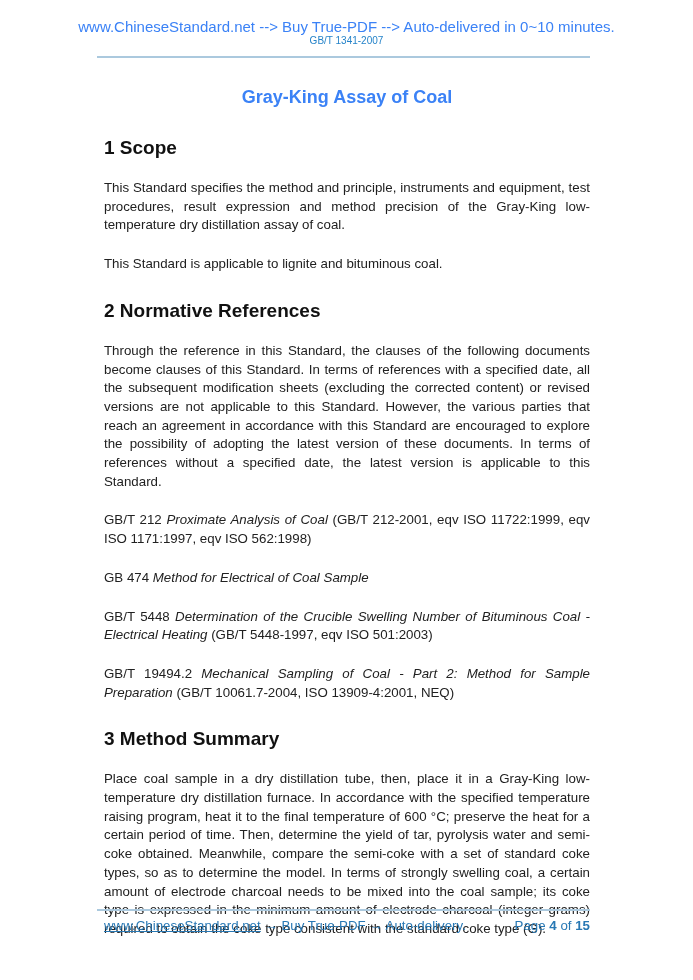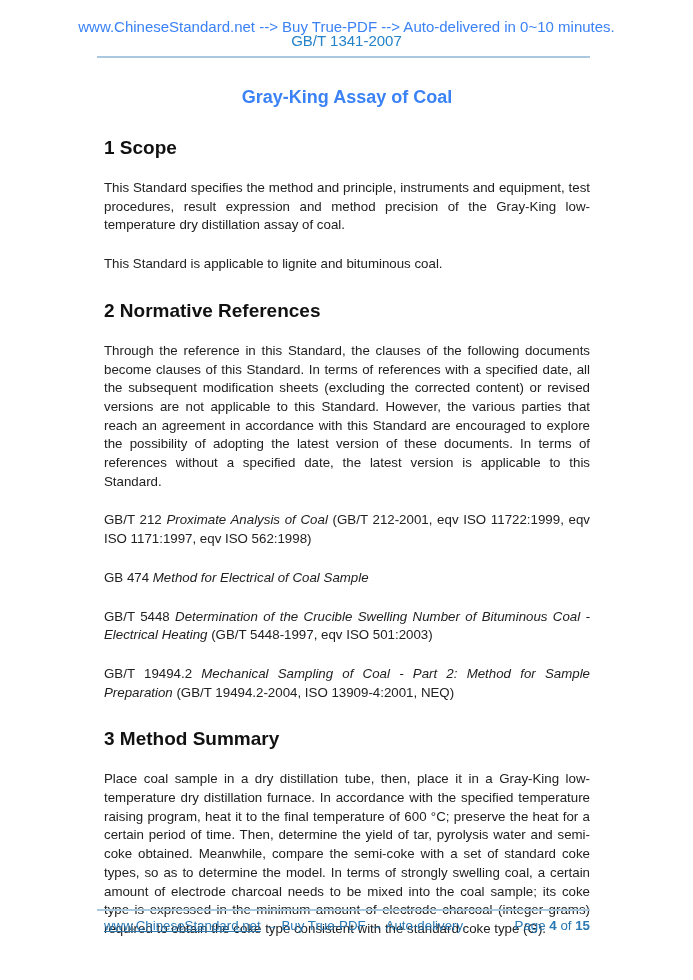--- a/index.html
+++ b/index.html
@@ -22,21 +22,21 @@
     line-height: 18px;
     color: #3b82f6;
     cursor: pointer;
     white-space: nowrap;
   }
   .std-code {
     position: absolute;
     top: 33px; left: 0;
     width: 100%;
     text-align: center;
-    font-size: 15px;
+    font-size: 10px;
     line-height: 16px;
     color: #2583c9;
   }
   .rule {
     position: absolute;
     left: 97px;
     width: 493px;
     height: 2px;
     background: #abc9de;
   }
@@ -113,21 +113,21 @@
     <h2>2 Normative References</h2>
 
     <p>Through the reference in this Standard, the clauses of the following documents become clauses of this Standard. In terms of references with a specified date, all the subsequent modification sheets (excluding the corrected content) or revised versions are not applicable to this Standard. However, the various parties that reach an agreement in accordance with this Standard are encouraged to explore the possibility of adopting the latest version of these documents. In terms of references without a specified date, the latest version is applicable to this Standard.</p>
 
     <p class="ref"><span>GB/T 212 </span><em>Proximate Analysis of Coal</em><span> (GB/T 212-2001, eqv ISO 11722:1999, eqv ISO 1171:1997, eqv ISO 562:1998)</span></p>
 
     <p class="ref"><span>GB 474 </span><em>Method for Electrical of Coal Sample</em><span></span></p>
 
     <p class="ref"><span>GB/T 5448 </span><em>Determination of the Crucible Swelling Number of Bituminous Coal - Electrical Heating</em><span> (GB/T 5448-1997, eqv ISO 501:2003)</span></p>
 
-    <p class="ref"><span>GB/T 19494.2 </span><em>Mechanical Sampling of Coal - Part 2: Method for Sample Preparation</em><span> (GB/T 19494.2-2004, ISO 13909-4:2001, NEQ)</span></p>
+    <p class="ref"><span>GB/T 19494.2 </span><em>Mechanical Sampling of Coal - Part 2: Method for Sample Preparation</em><span> (GB/T 10061.7-2004, ISO 13909-4:2001, NEQ)</span></p>
 
     <h2>3 Method Summary</h2>
 
     <p>Place coal sample in a dry distillation tube, then, place it in a Gray-King low-temperature dry distillation furnace. In accordance with the specified temperature raising program, heat it to the final temperature of 600 °C; preserve the heat for a certain period of time. Then, determine the yield of tar, pyrolysis water and semi-coke obtained. Meanwhile, compare the semi-coke with a set of standard coke types, so as to determine the model. In terms of strongly swelling coal, a certain amount of electrode charcoal needs to be mixed into the coal sample; its coke type is expressed in the minimum amount of electrode charcoal (integer grams) required to obtain the coke type consistent with the standard coke type (G).</p>
 
   </div>
 
   <div class="rule footer-rule"></div>
 
   <div class="footer">

